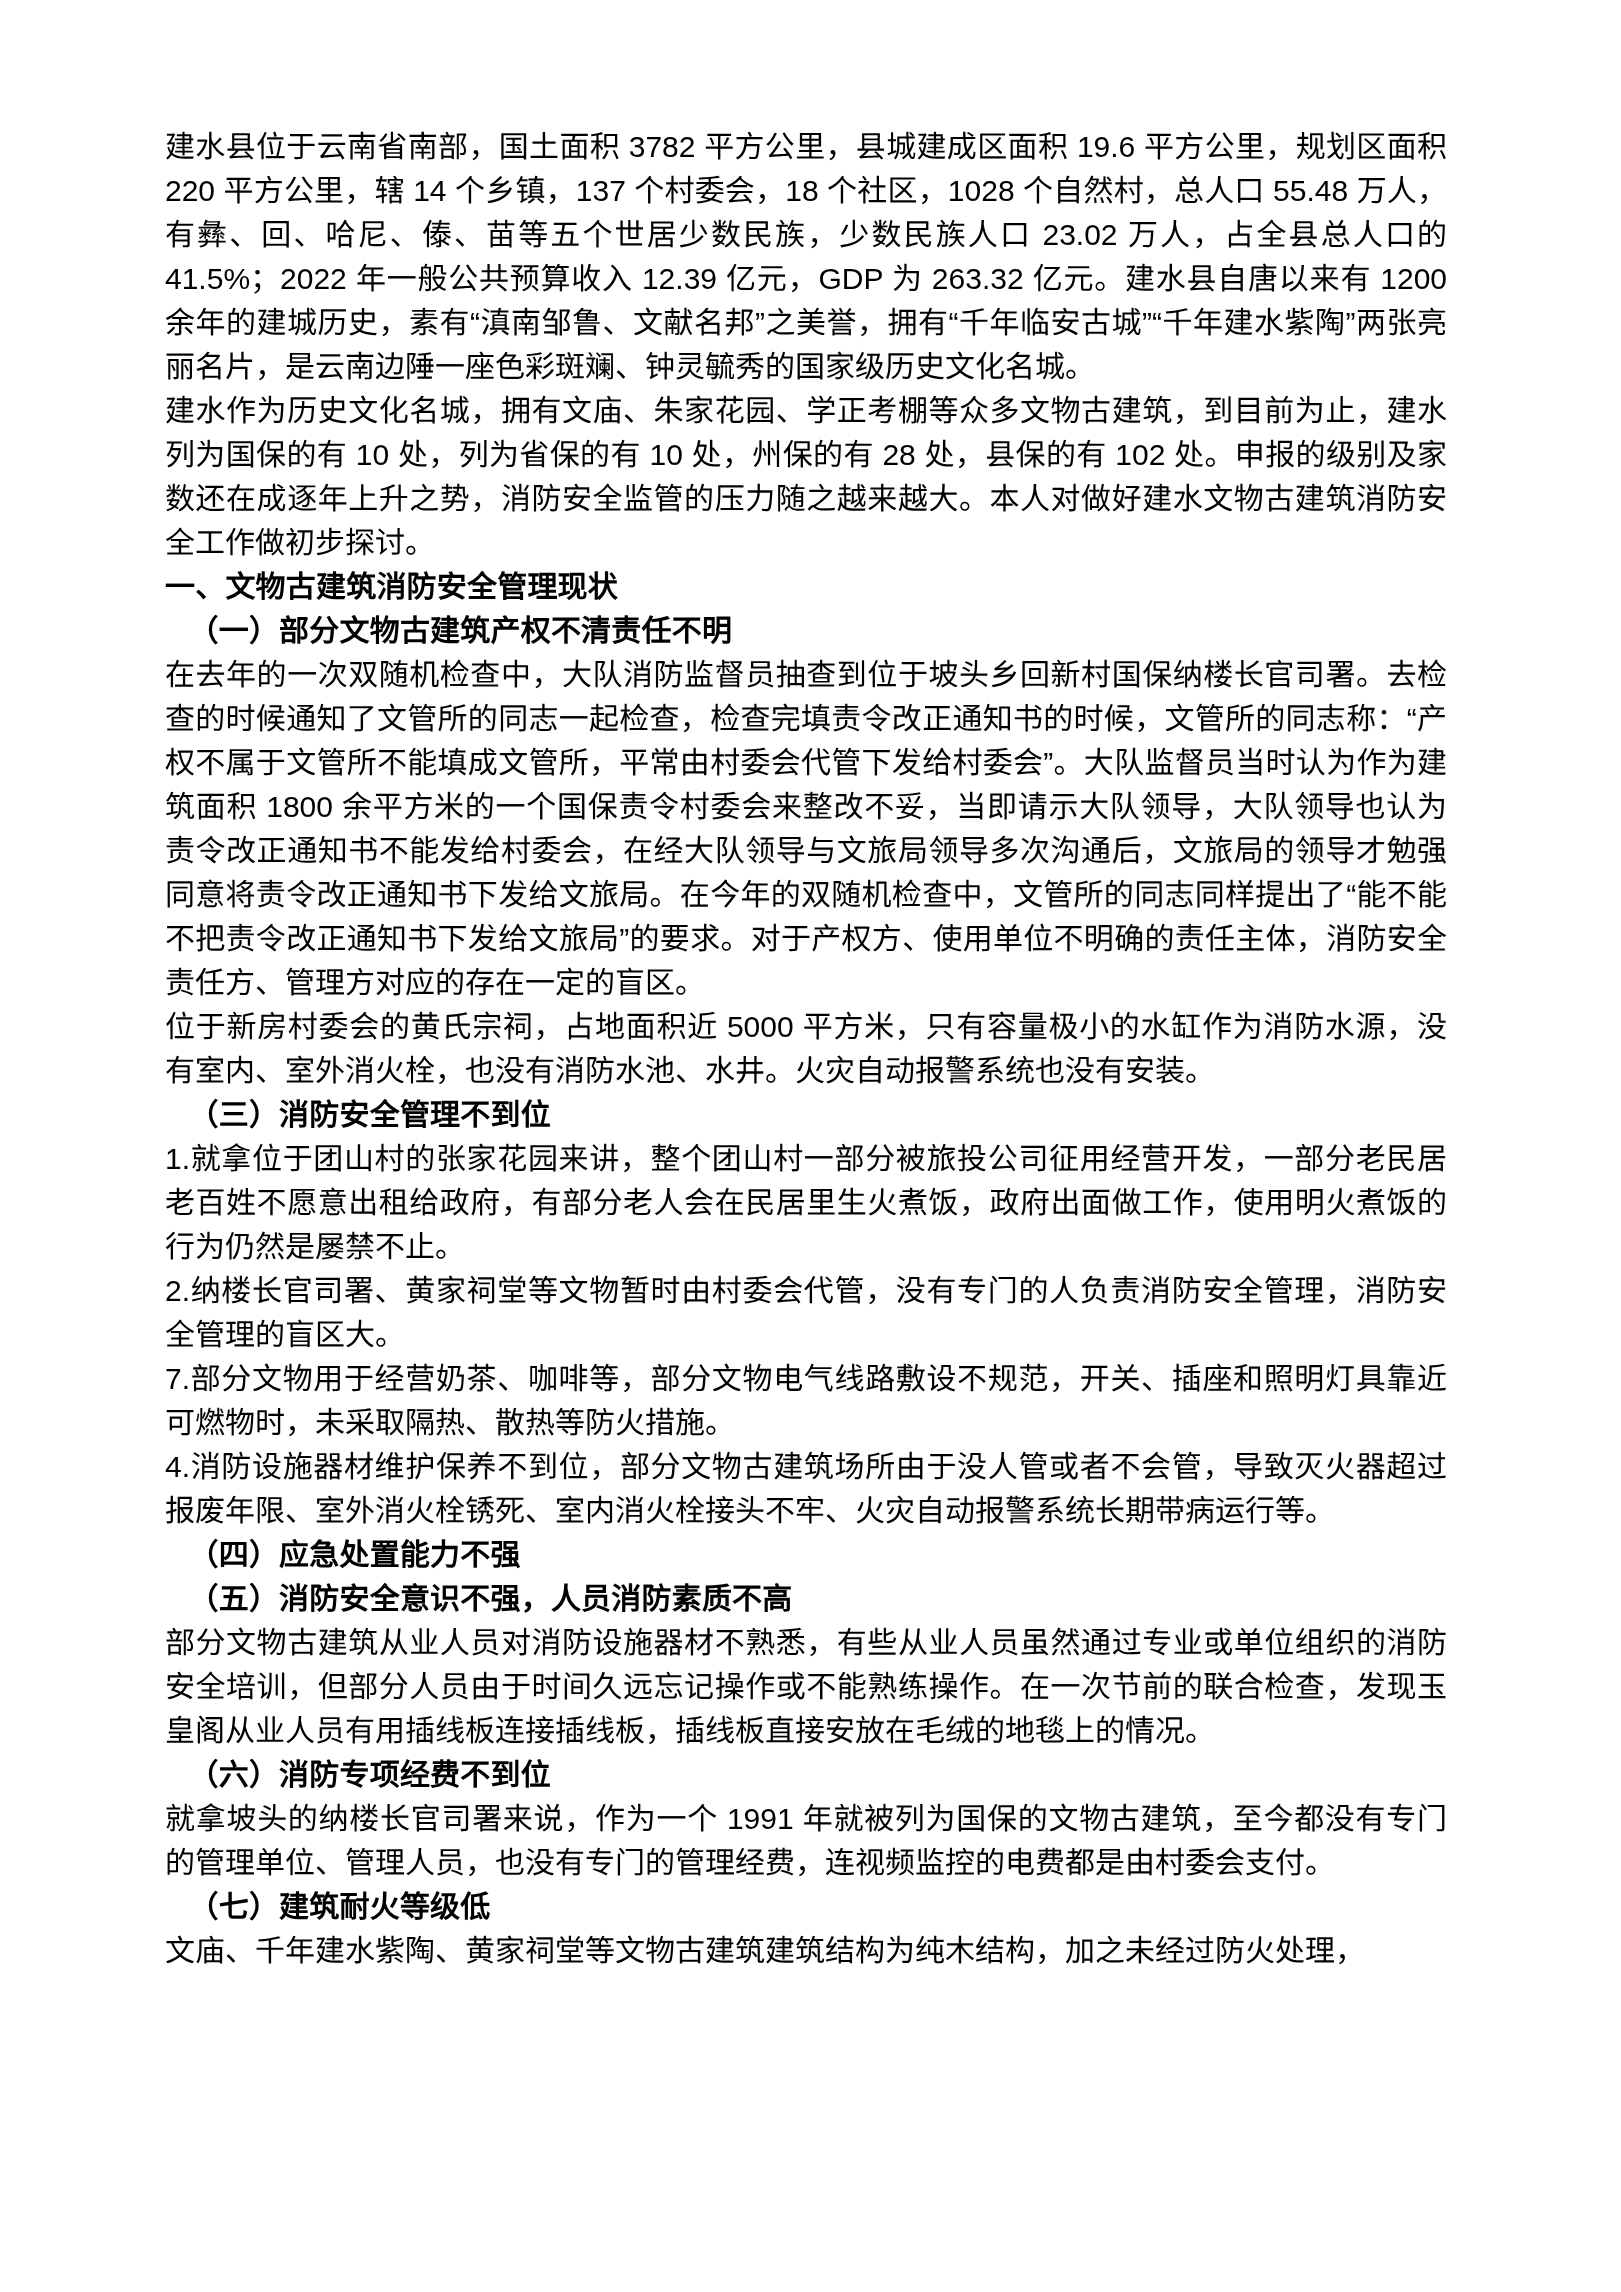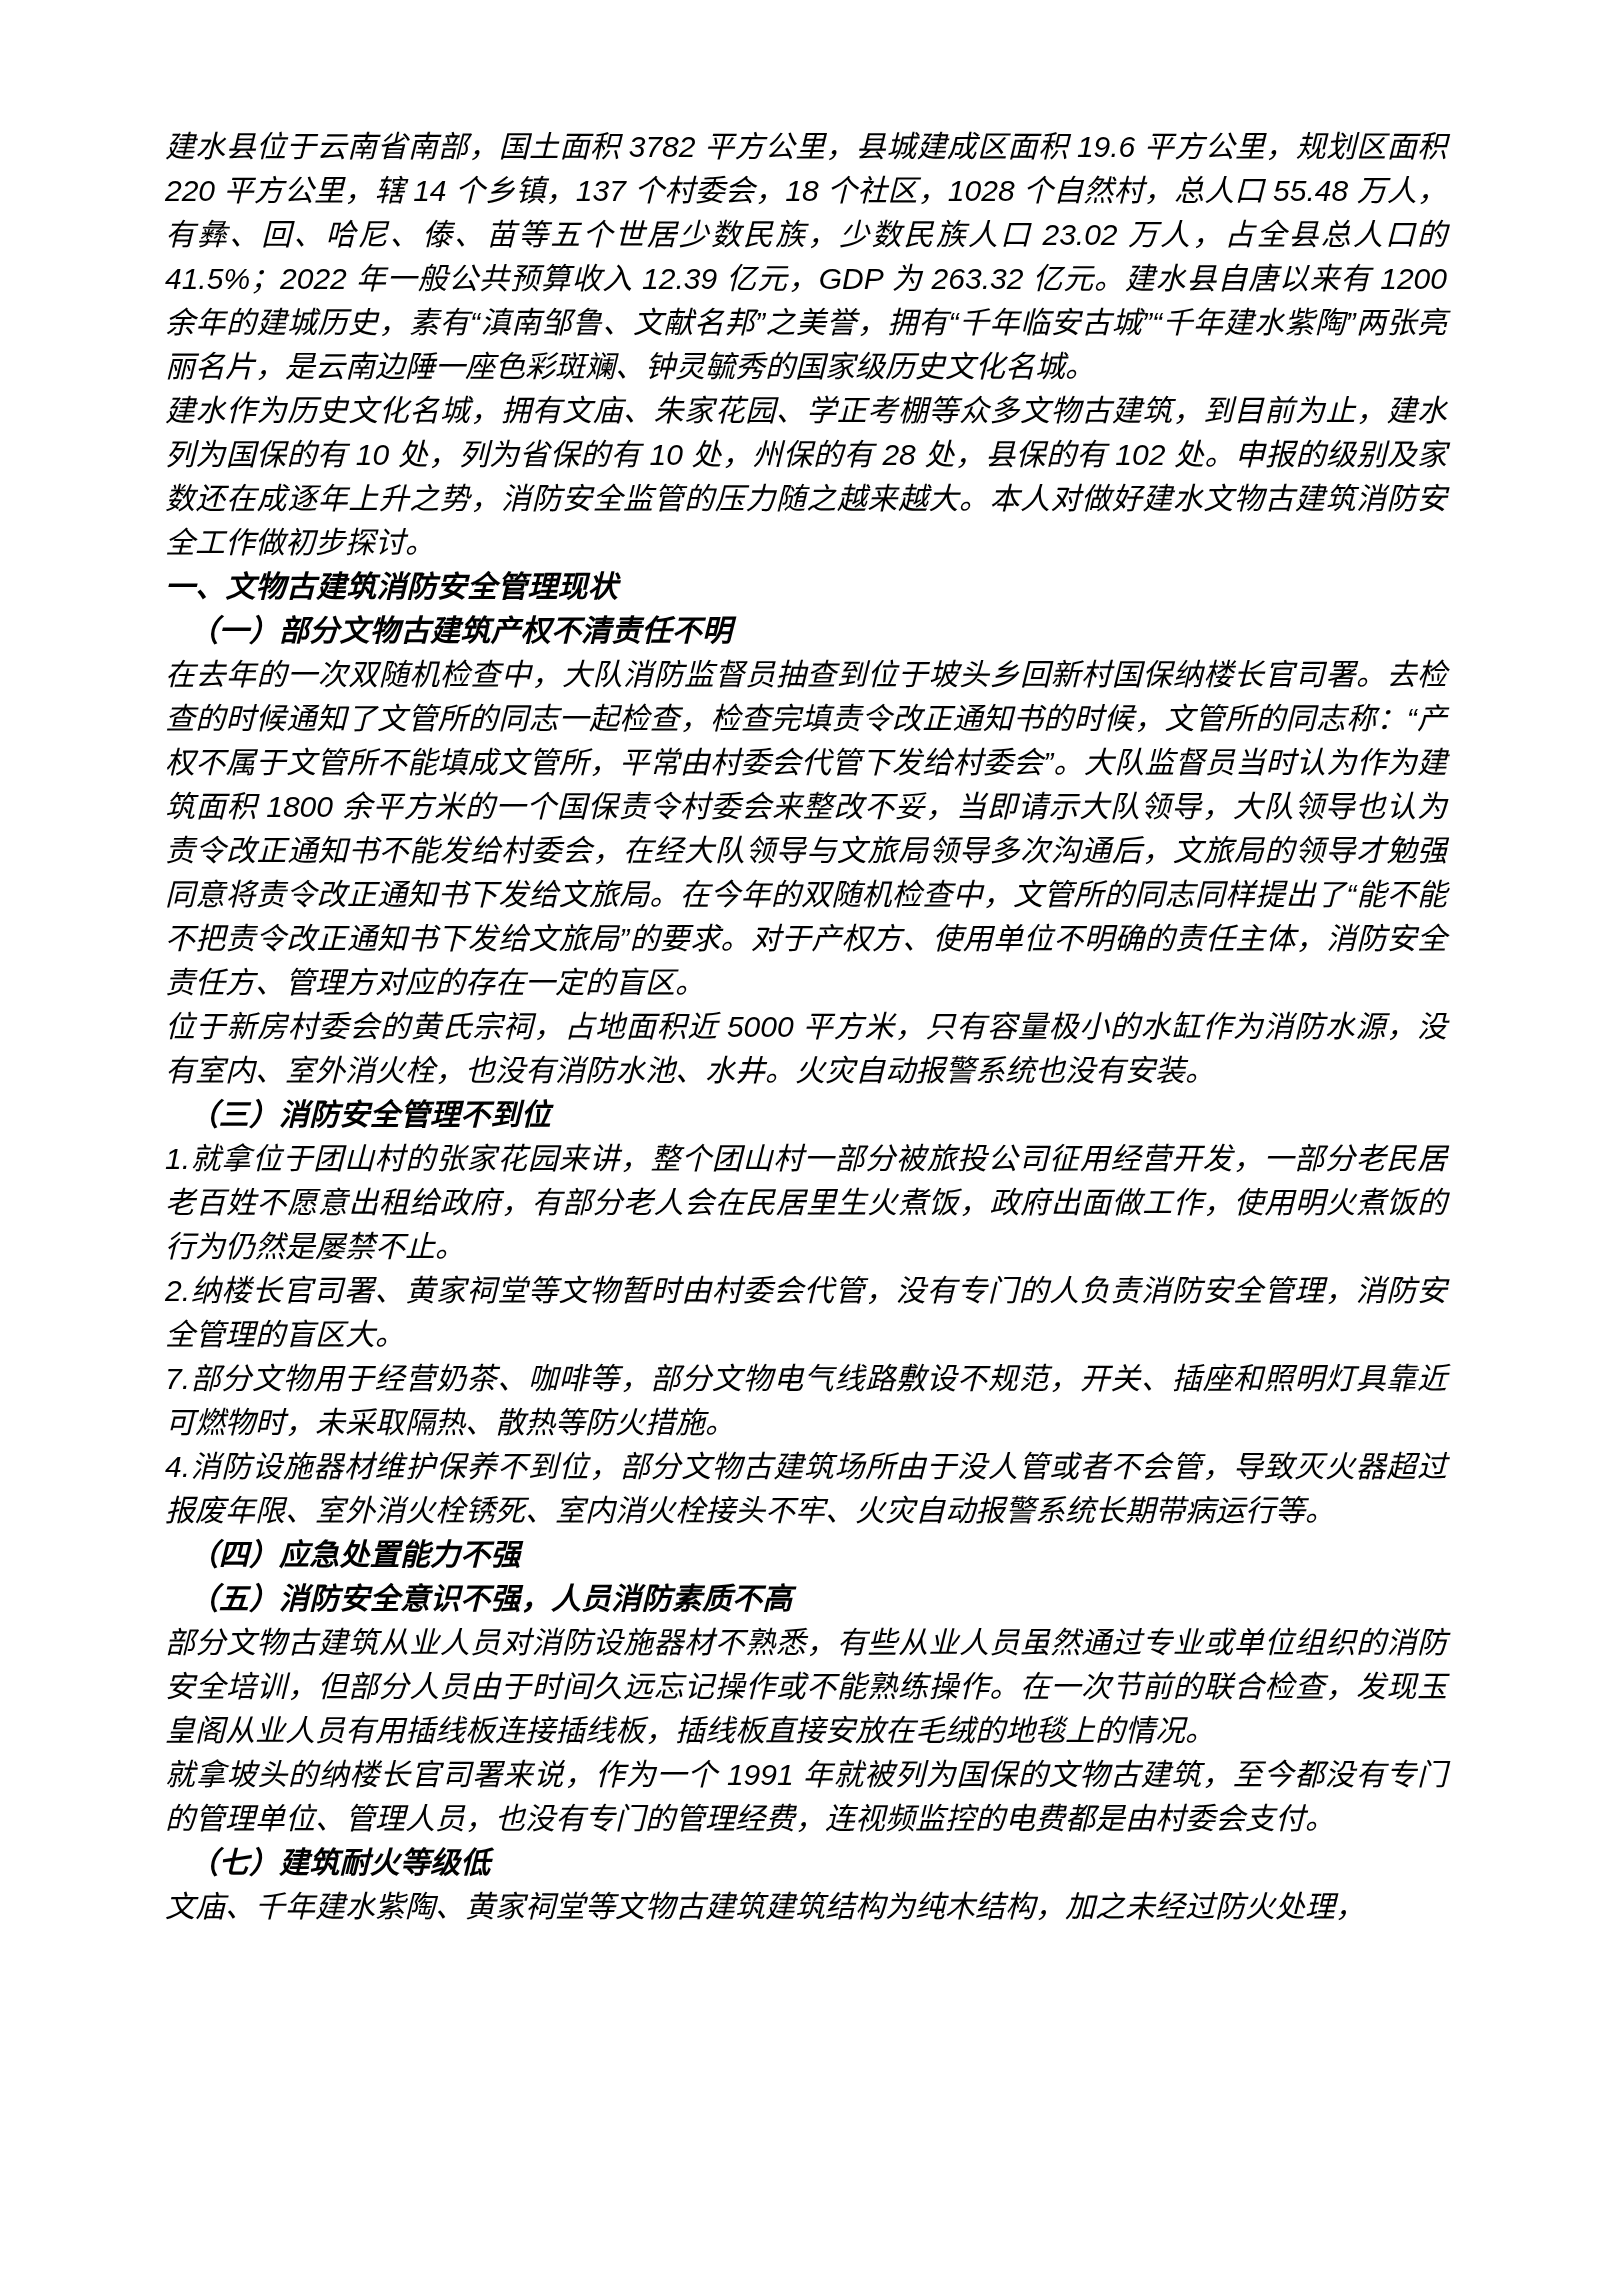--- a/index.html
+++ b/index.html
@@ -15,21 +15,20 @@
     color: #000000;
     overflow: hidden;
   }
   .page {
     position: relative;
     width: 1621px;
     height: 1776px;
     background: #ffffff;
     box-sizing: border-box;
     padding: 125px 174px 0 165px;
-    font-style: italic;
   }
   .doc-body {
     font-size: 30px;
     line-height: 44px;
     text-align: justify;
     text-justify: inter-ideograph;
     letter-spacing: 0px;
   }
   p {
     margin: 0;
@@ -84,20 +83,21 @@
 
     <p class="para num-list">4.消防设施器材维护保养不到位，部分文物古建筑场所由于没人管或者不会管，导致灭火器超过报废年限、室外消火栓锈死、室内消火栓接头不牢、火灾自动报警系统长期带病运行等。</p>
 
     <p class="heading-2">（四）应急处置能力不强</p>
 
 
     <p class="heading-2">（五）消防安全意识不强，人员消防素质不高</p>
 
     <p class="para">部分文物古建筑从业人员对消防设施器材不熟悉，有些从业人员虽然通过专业或单位组织的消防安全培训，但部分人员由于时间久远忘记操作或不能熟练操作。在一次节前的联合检查，发现玉皇阁从业人员有用插线板连接插线板，插线板直接安放在毛绒的地毯上的情况。</p>
 
+    <p class="heading-2">（六）消防专项经费不到位</p>
 
     <p class="para">就拿坡头的纳楼长官司署来说，作为一个 1991 年就被列为国保的文物古建筑，至今都没有专门的管理单位、管理人员，也没有专门的管理经费，连视频监控的电费都是由村委会支付。</p>
 
     <p class="heading-2">（七）建筑耐火等级低</p>
 
     <p class="para">文庙、千年建水紫陶、黄家祠堂等文物古建筑建筑结构为纯木结构，加之未经过防火处理，</p>
 
   </div>
 </div>
 

